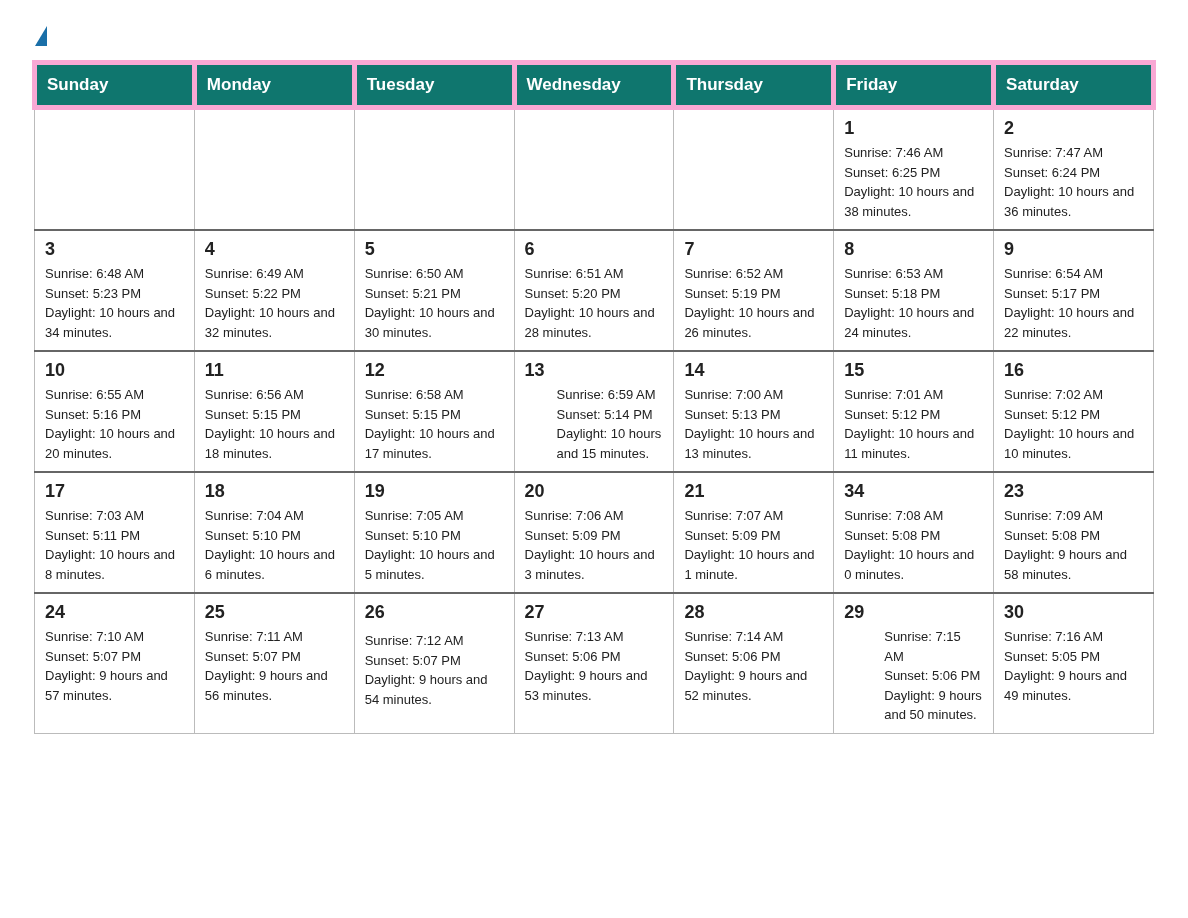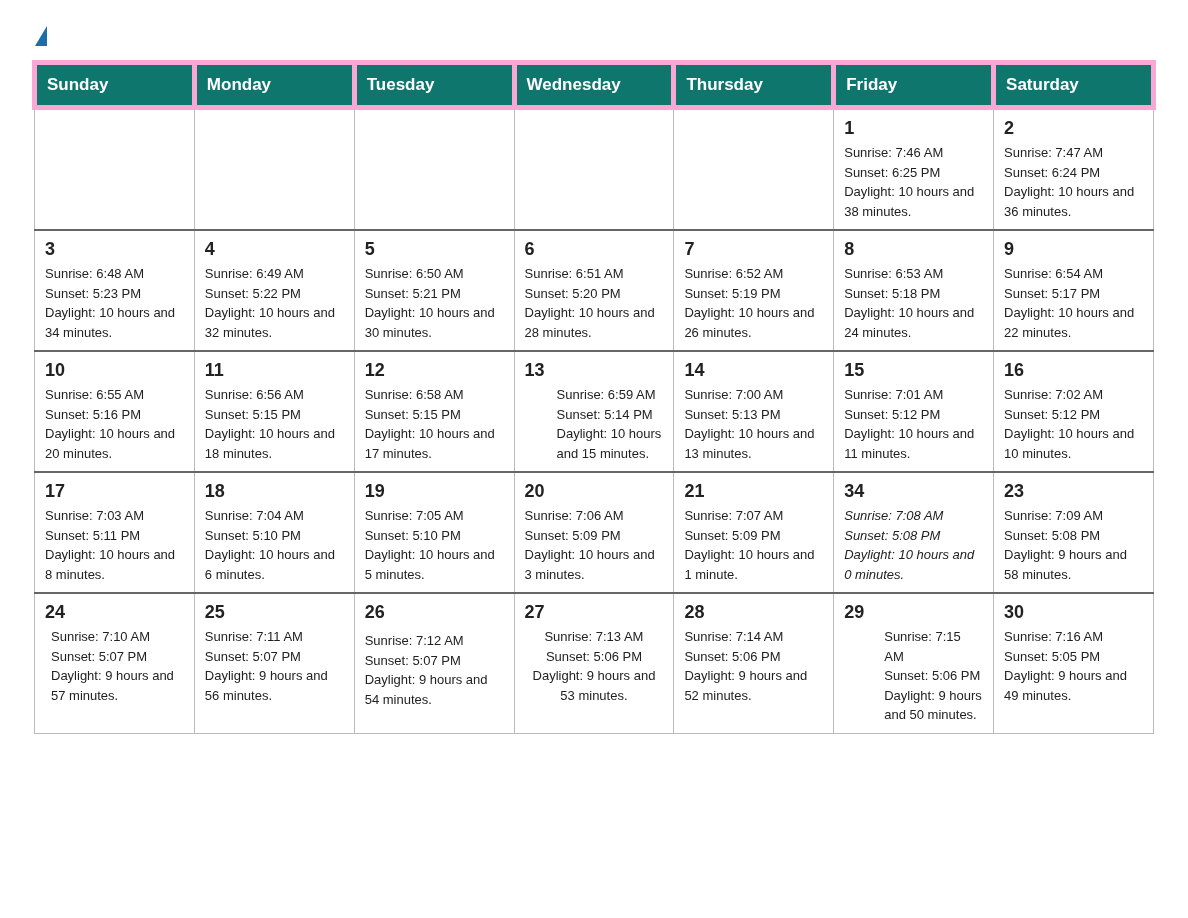--- a/index.html
+++ b/index.html
@@ -275,53 +275,53 @@
 Daylight: 10 hours and 3 minutes.</div>
         </td>
         <td>
           <span class="day-number">21</span>
           <div class="day-info" style="white-space: pre-line;">Sunrise: 7:07 AM
 Sunset: 5:09 PM
 Daylight: 10 hours and 1 minute.</div>
         </td>
         <td>
           <span class="day-number">34</span>
-          <div class="day-info" style="white-space: pre-line; font-style: italic;">Sunrise: 7:08 AM
+          <div class="day-info" style="white-space: pre-line;">Sunrise: 7:08 AM
 Sunset: 5:08 PM
 Daylight: 10 hours and 0 minutes.</div>
         </td>
         <td>
           <span class="day-number">23</span>
           <div class="day-info" style="white-space: pre-line;">Sunrise: 7:09 AM
 Sunset: 5:08 PM
 Daylight: 9 hours and 58 minutes.</div>
         </td>
       </tr>
       <tr class="row-separator">
         <td>
           <span class="day-number">24</span>
-          <div class="day-info" style="white-space: pre-line; margin-left: 6px;">Sunrise: 7:10 AM
+          <div class="day-info" style="white-space: pre-line;">Sunrise: 7:10 AM
 Sunset: 5:07 PM
 Daylight: 9 hours and 57 minutes.</div>
         </td>
         <td>
           <span class="day-number">25</span>
           <div class="day-info" style="white-space: pre-line;">Sunrise: 7:11 AM
 Sunset: 5:07 PM
 Daylight: 9 hours and 56 minutes.</div>
         </td>
         <td>
           <span class="day-number">26</span>
           <div class="day-info" style="white-space: pre-line; margin-top: 8px;">Sunrise: 7:12 AM
 Sunset: 5:07 PM
 Daylight: 9 hours and 54 minutes.</div>
         </td>
         <td>
           <span class="day-number">27</span>
-          <div class="day-info" style="white-space: pre-line; text-align: center;">Sunrise: 7:13 AM
+          <div class="day-info" style="white-space: pre-line;">Sunrise: 7:13 AM
 Sunset: 5:06 PM
 Daylight: 9 hours and 53 minutes.</div>
         </td>
         <td>
           <span class="day-number">28</span>
           <div class="day-info" style="white-space: pre-line;">Sunrise: 7:14 AM
 Sunset: 5:06 PM
 Daylight: 9 hours and 52 minutes.</div>
         </td>
         <td>

